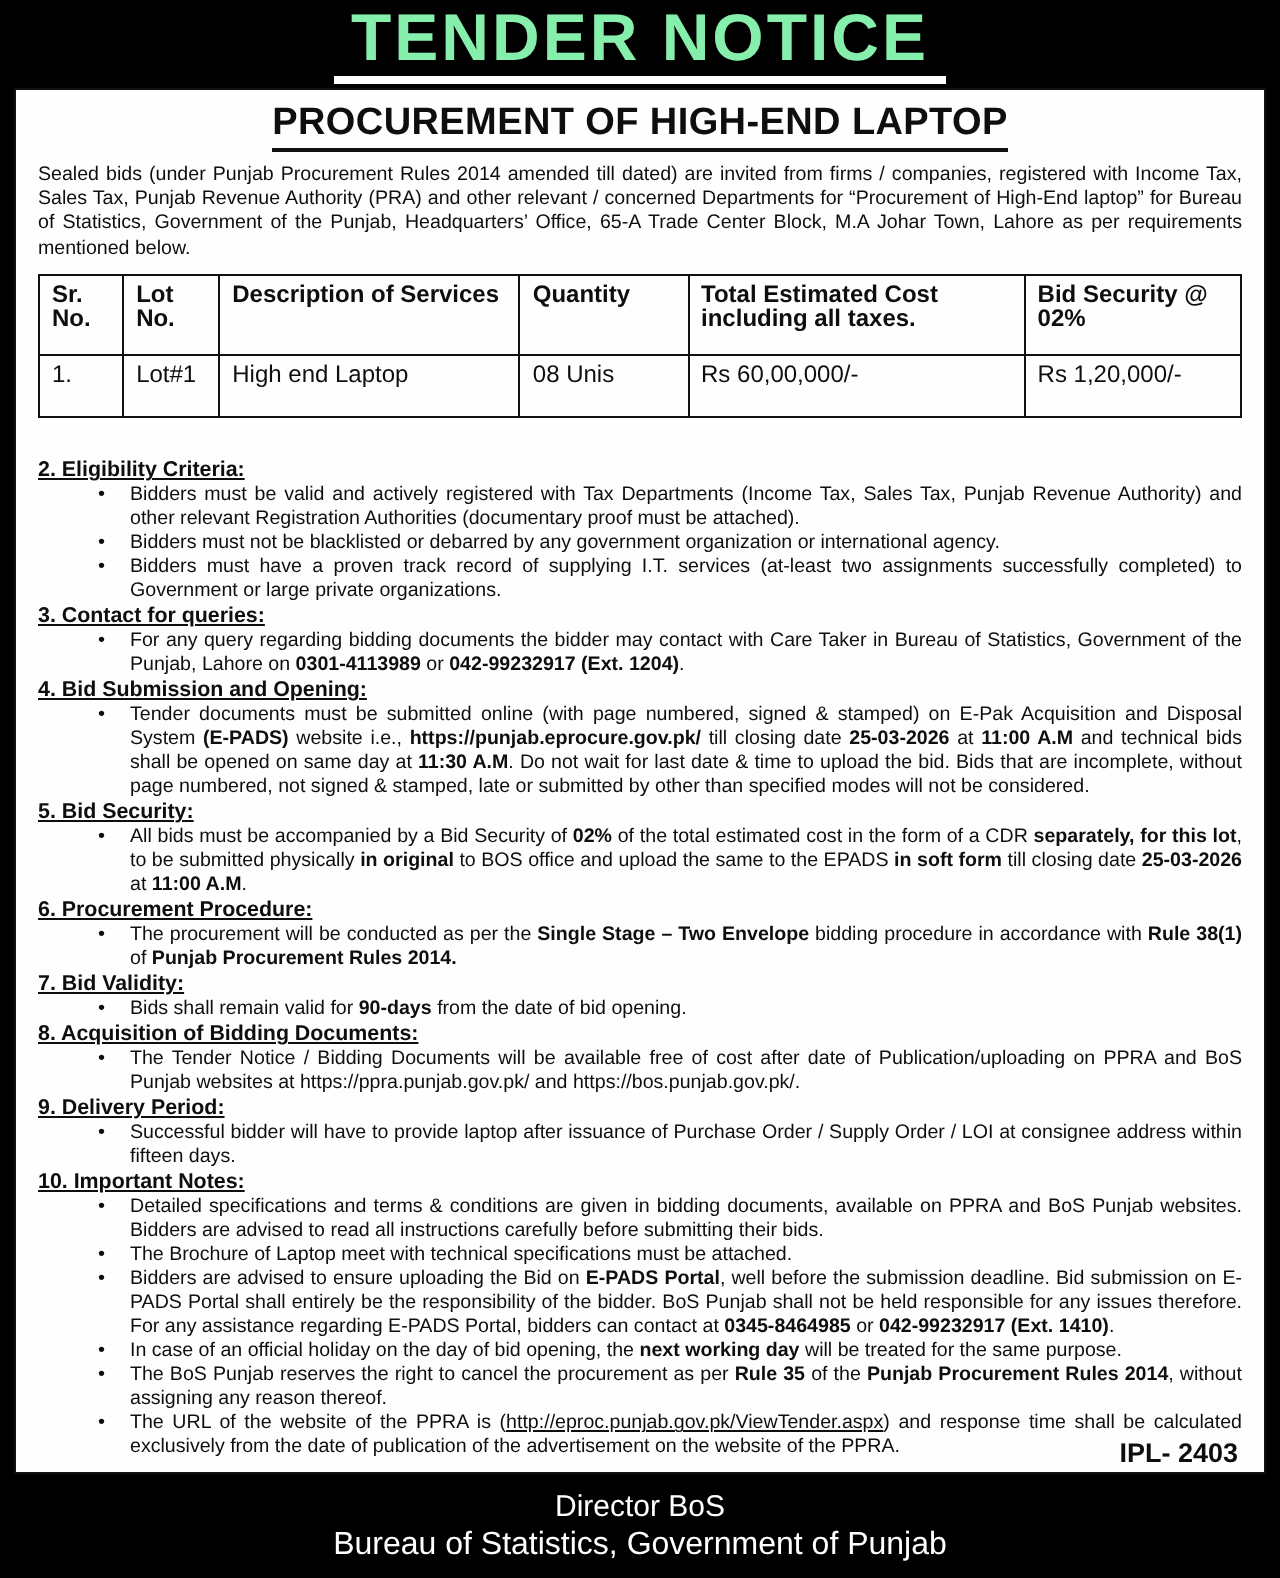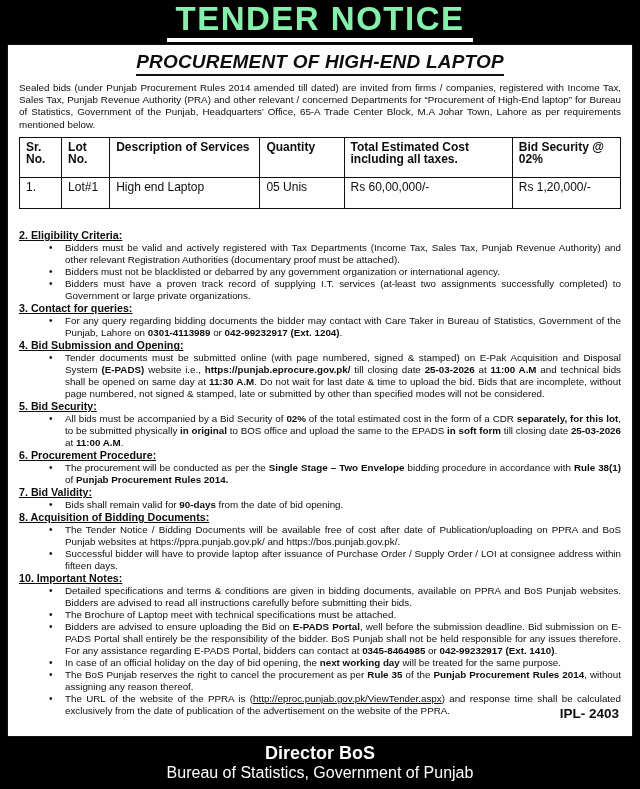--- a/index.html
+++ b/index.html
@@ -20,21 +20,21 @@
     letter-spacing: 1.5px; border-bottom: 4px solid #fff; padding: 0 8px 3px 8px;
   }
   
   .content-box {
     flex: 1 1 auto; background: #fefefe; margin: 0 7px;
     border: 1.5px solid #111; padding: 5px 11px 2px 11px; overflow: hidden;
   }
   .subtitle-wrap { text-align: center; margin: 1px 0 6px 0; }
   .subtitle {
     display: inline-block; font-weight: bold; font-size: 19px;
-    border-bottom: 2.5px solid #111; padding-bottom: 1px; letter-spacing: 0.2px; font-style: italic;
+    border-bottom: 2.5px solid #111; padding-bottom: 1px; letter-spacing: 0.2px;
   }
   .intro {
     font-size: 9.8px; line-height: 12.2px; text-align: justify; margin: 0 0 6px 0;
   }
   
   table.lots {
     width: 100%; border-collapse: collapse; font-size: 12px; margin: 0 0 20px 0; padding-left: 48px;
   }
   table.lots th, table.lots td {
     border: 1.6px solid #111; text-align: left; vertical-align: top;
@@ -58,21 +58,21 @@
   .underline { text-decoration: underline; }
   .ref-number {
     text-align: right; font-weight: bold; font-size: 13.5px;
     margin-top: -11px; padding-right: 2px; position: relative;
   }
   
   .footer-band {
     flex: 0 0 52px; background: #000; color: #fff;
     display: flex; flex-direction: column; align-items: center; justify-content: center;
   }
-  .footer-line1 { font-weight: bold; font-size: 18px; line-height: 19px; }
+  .footer-line1 { font-weight: normal; font-size: 15px; line-height: 19px; }
   .footer-line2 { font-size: 16px; line-height: 19px; }
 </style>
 </head>
 <body>
 
 <div class="page">
 
   <div class="title-band">
     <span class="main-title">TENDER NOTICE</span>
   </div>
@@ -94,21 +94,21 @@
             <th style="width: 14%;">Quantity</th>
             <th style="width: 28%;">Total Estimated Cost including all taxes.</th>
             <th style="width: 18%;">Bid Security  @ 02%</th>
           </tr>
       </thead>
       <tbody id="lots-body">
           <tr>
             <td>1.</td>
             <td>Lot#1</td>
             <td>High end Laptop</td>
-            <td>05 Unis</td>
+            <td>08 Unis</td>
             <td>Rs 60,00,000/-</td>
             <td>Rs 1,20,000/-</td>
           </tr>
         </tbody>
     </table>
 
     <div id="sections">
         <div class="section-heading">2. Eligibility Criteria:</div>
         <ul class="bullets">
           <li><span>Bidders must be valid and actively registered with Tax Departments (Income Tax, Sales Tax, Punjab Revenue Authority) and other relevant Registration Authorities (documentary proof must be attached).</span></li>
@@ -132,20 +132,21 @@
           <li><span>The procurement will be conducted as per the </span><span class="bold">Single Stage – Two Envelope</span><span> bidding procedure in accordance with </span><span class="bold">Rule 38(1)</span><span> of </span><span class="bold">Punjab Procurement Rules 2014.</span></li>
         </ul>
         <div class="section-heading">7. Bid Validity:</div>
         <ul class="bullets">
           <li><span>Bids shall remain valid for </span><span class="bold">90-days</span><span> from the date of bid opening.</span></li>
         </ul>
         <div class="section-heading">8. Acquisition of Bidding Documents:</div>
         <ul class="bullets">
           <li><span>The Tender Notice / Bidding Documents will be available free of cost after date of Publication/uploading on PPRA and BoS Punjab websites at https://ppra.punjab.gov.pk/ and https://bos.punjab.gov.pk/.</span></li>
         </ul>
+        <div class="section-heading">9. Delivery Period:</div>
         <ul class="bullets">
           <li><span>Successful bidder will have to provide laptop after issuance of Purchase Order / Supply Order / LOI at consignee address within fifteen days.</span></li>
         </ul>
         <div class="section-heading">10. Important Notes:</div>
         <ul class="bullets">
           <li><span>Detailed specifications and terms &amp; conditions are given in bidding documents, available on PPRA and BoS Punjab websites. Bidders are advised to read all instructions carefully before submitting their bids.</span></li>
           <li><span>The Brochure of Laptop meet with technical specifications must be attached.</span></li>
           <li><span>Bidders are advised to ensure uploading the Bid on </span><span class="bold">E-PADS Portal</span><span>, well before the submission deadline. Bid submission on E-PADS Portal shall entirely be the responsibility of the bidder. BoS Punjab shall not be held responsible for any issues therefore. For any assistance regarding E-PADS Portal, bidders can contact at </span><span class="bold">0345-8464985</span><span> or </span><span class="bold">042-99232917 (Ext. 1410)</span><span>.</span></li>
           <li><span>In case of an official holiday on the day of bid opening, the </span><span class="bold">next working day</span><span> will be treated for the same purpose.</span></li>
           <li><span>The BoS Punjab reserves the right to cancel the procurement as per </span><span class="bold">Rule 35</span><span> of the </span><span class="bold">Punjab Procurement Rules 2014</span><span>, without assigning any reason thereof.</span></li>

